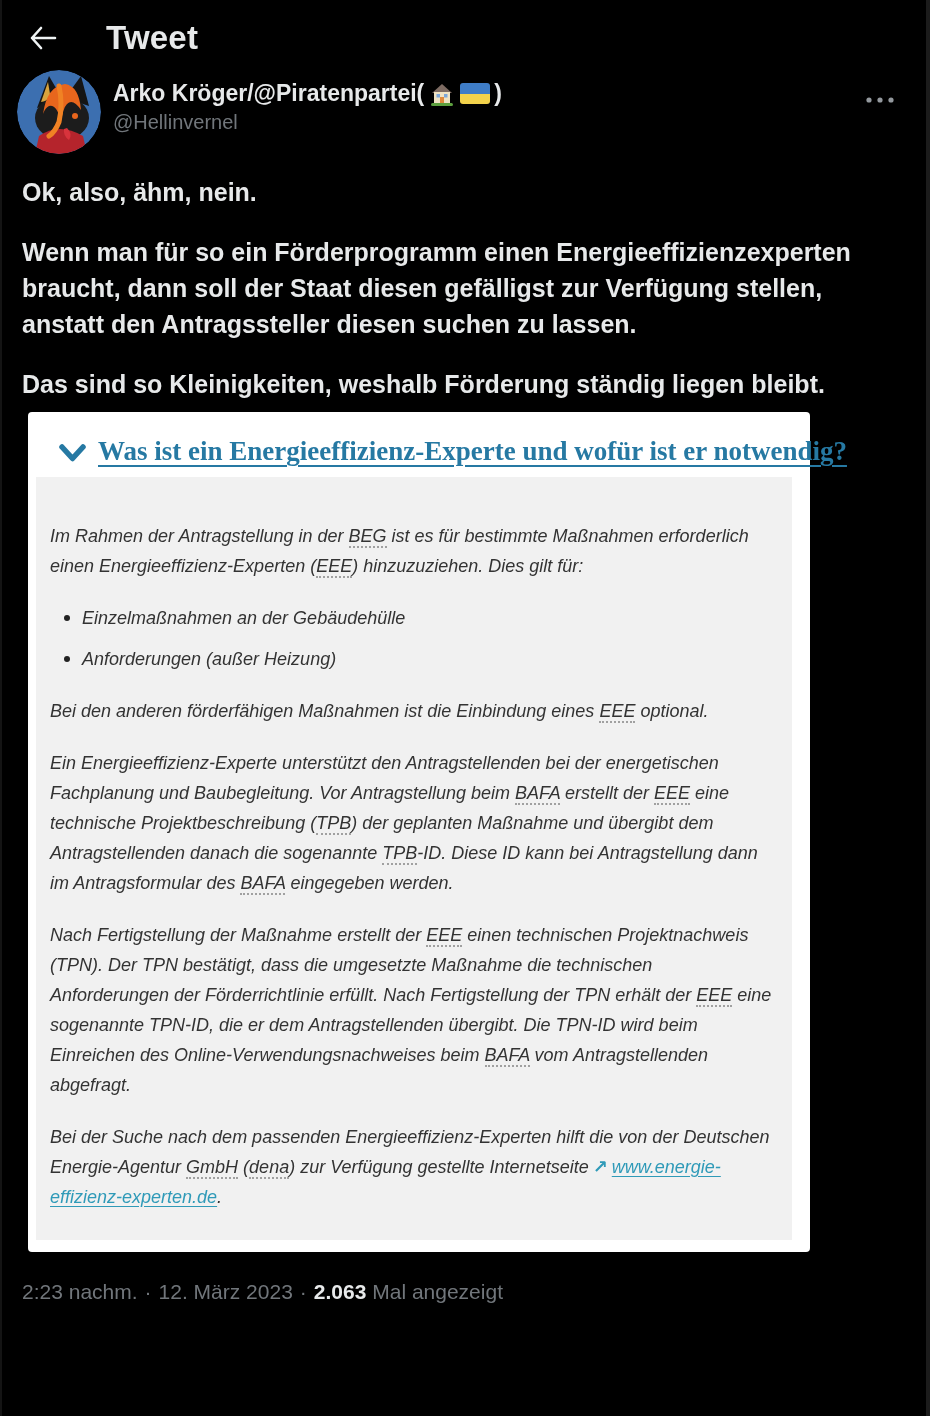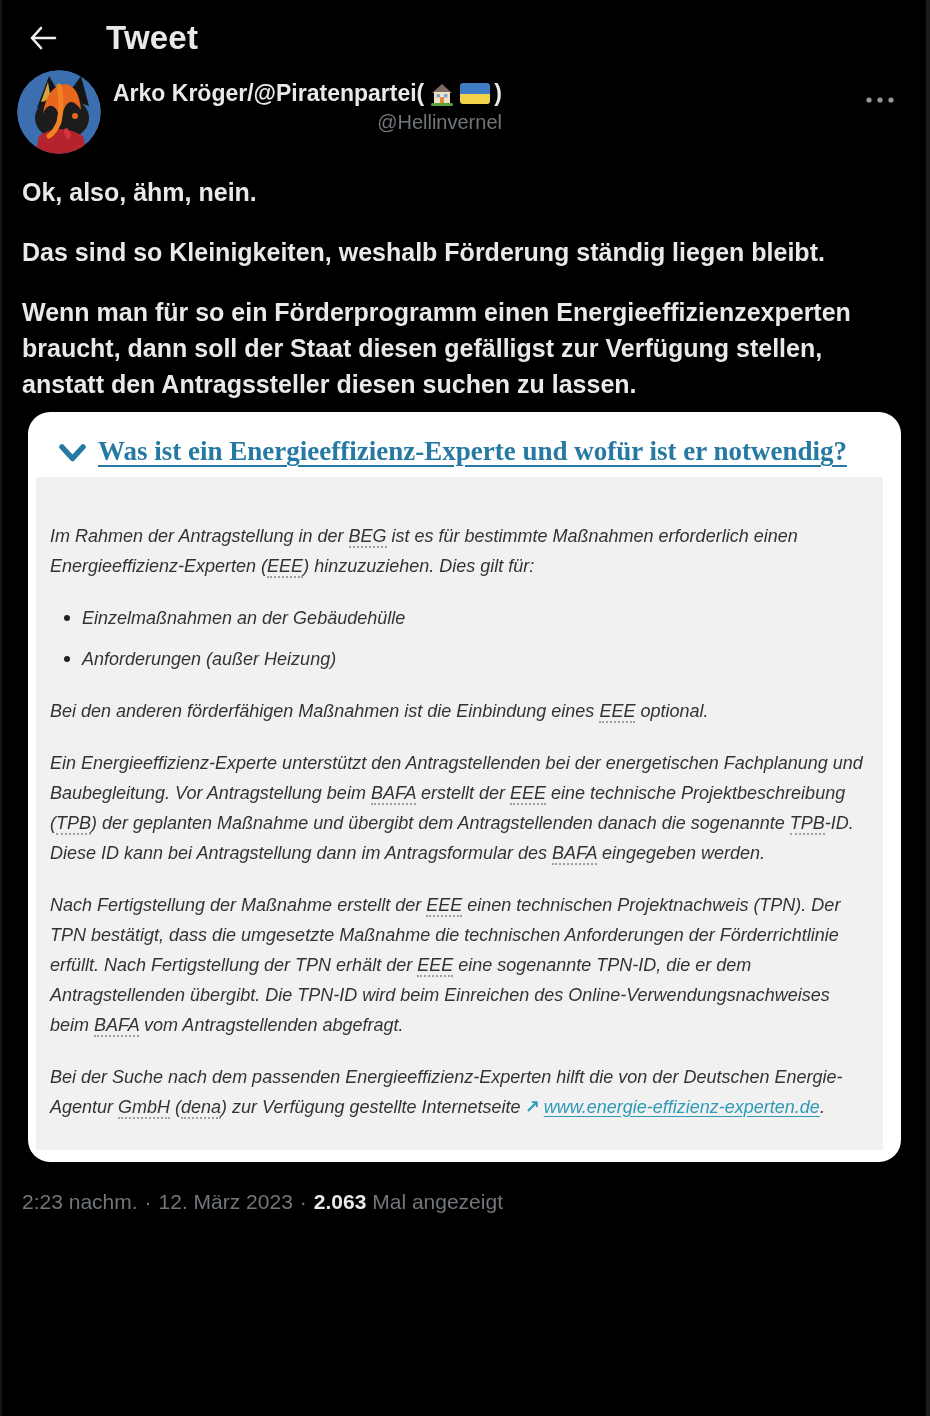--- a/index.html
+++ b/index.html
@@ -23,37 +23,37 @@
   }
   .edge-right{position:absolute;top:0;right:0;width:4px;height:100%;background:#1c1c1c;}
   .edge-left{position:absolute;top:0;left:0;width:2px;height:100%;background:#141414;}
 
   
   .header{display:flex;align-items:center;padding:20px 0 0 28px;height:56px;}
   .back-btn{background:none;border:none;cursor:pointer;width:32px;height:30px;display:flex;align-items:center;}
   .page-title{font-size:33px;font-weight:700;color:var(--text-primary);margin-left:46px;letter-spacing:.2px;}
 
   
-  .user-row{display:flex;align-items:flex-start;margin:14px 26px 0 17px;text-align:right;}
+  .user-row{display:flex;align-items:flex-start;margin:14px 26px 0 17px;}
   .avatar{width:84px;height:84px;border-radius:50%;overflow:hidden;flex:0 0 84px;cursor:pointer;}
   .user-info{margin-left:12px;padding-top:10px;cursor:pointer;min-width:0;}
   .name-line{display:flex;align-items:center;font-size:23px;font-weight:700;color:var(--text-primary);white-space:nowrap;}
   .name-line .emoji{margin-left:5px;display:inline-flex;}
   .name-line .suffix{margin-left:4px;}
   .flag-emoji{width:30px;height:21px;border-radius:3px;background:linear-gradient(#3e7cc6 0 50%, #f2d24b 50% 100%);display:inline-block;}
   .handle{font-size:20px;color:var(--text-secondary);margin-top:4px;}
   .more-btn{margin-left:auto;background:none;border:none;cursor:pointer;padding:22px 8px 8px 8px;}
 
   
   .tweet-text{margin:20px 30px 0 22px;width:858px;font-size:25px;line-height:36px;color:var(--text-primary);}
   .tweet-text p{margin:0 0 24px 0;font-weight:bold;}
   .tweet-text p:last-child{margin-bottom:0;}
 
   
-  .card{margin:10px 0 0 28px;width:873px;background:var(--card-bg);border-radius:22px;padding-bottom:12px;cursor:pointer;color:var(--card-text);}
+  .card{margin:10px 0 0 28px;width:782px;background:var(--card-bg);border-radius:4px;padding-bottom:12px;cursor:pointer;color:var(--card-text);}
   .card-heading-row{display:flex;align-items:center;padding:24px 18px 10px 31px;}
   .chevron{flex:0 0 auto;margin-right:12px;margin-top:3px;}
   .heading-link{
     font-family:"Liberation Serif", serif;
     font-size:27px;font-weight:600;color:var(--teal-heading);
     text-decoration:underline;text-decoration-thickness:2px;text-underline-offset:5px;
     cursor:pointer;white-space:nowrap;
   }
   .card-content{
     margin:0 18px 0 8px;background:var(--card-gray);
@@ -132,22 +132,22 @@
       <svg width="32" height="8" viewBox="0 0 32 8">
         <circle cx="5" cy="4" r="2.6" fill="#94999e"></circle>
         <circle cx="16" cy="4" r="2.6" fill="#94999e"></circle>
         <circle cx="27" cy="4" r="2.6" fill="#94999e"></circle>
       </svg>
     </button>
   </div>
 
   <div class="tweet-text">
     <p>Ok, also, ähm, nein.</p>
+    <p>Wenn man für so ein Förderprogramm einen Energieeffizienzexperten braucht, dann soll der Staat diesen gefälligst zur Verfügung stellen, anstatt den Antragssteller diesen suchen zu lassen.</p>
     <p>Das sind so Kleinigkeiten, weshalb Förderung ständig liegen bleibt.</p>
-    <p>Wenn man für so ein Förderprogramm einen Energieeffizienzexperten braucht, dann soll der Staat diesen gefälligst zur Verfügung stellen, anstatt den Antragssteller diesen suchen zu lassen.</p>
   </div>
 
   <div class="card">
     <div class="card-heading-row">
       <svg class="chevron" width="27" height="19" viewBox="0 0 27 19" fill="none">
         <path d="M3 3 L13.5 14.5 L24 3" stroke="#2679a3" stroke-width="5.5" stroke-linecap="round" stroke-linejoin="round"></path>
       </svg>
       <a class="heading-link">Was ist ein Energieeffizienz-Experte und wofür ist er notwendig?</a>
     </div>
     <div class="card-content">

